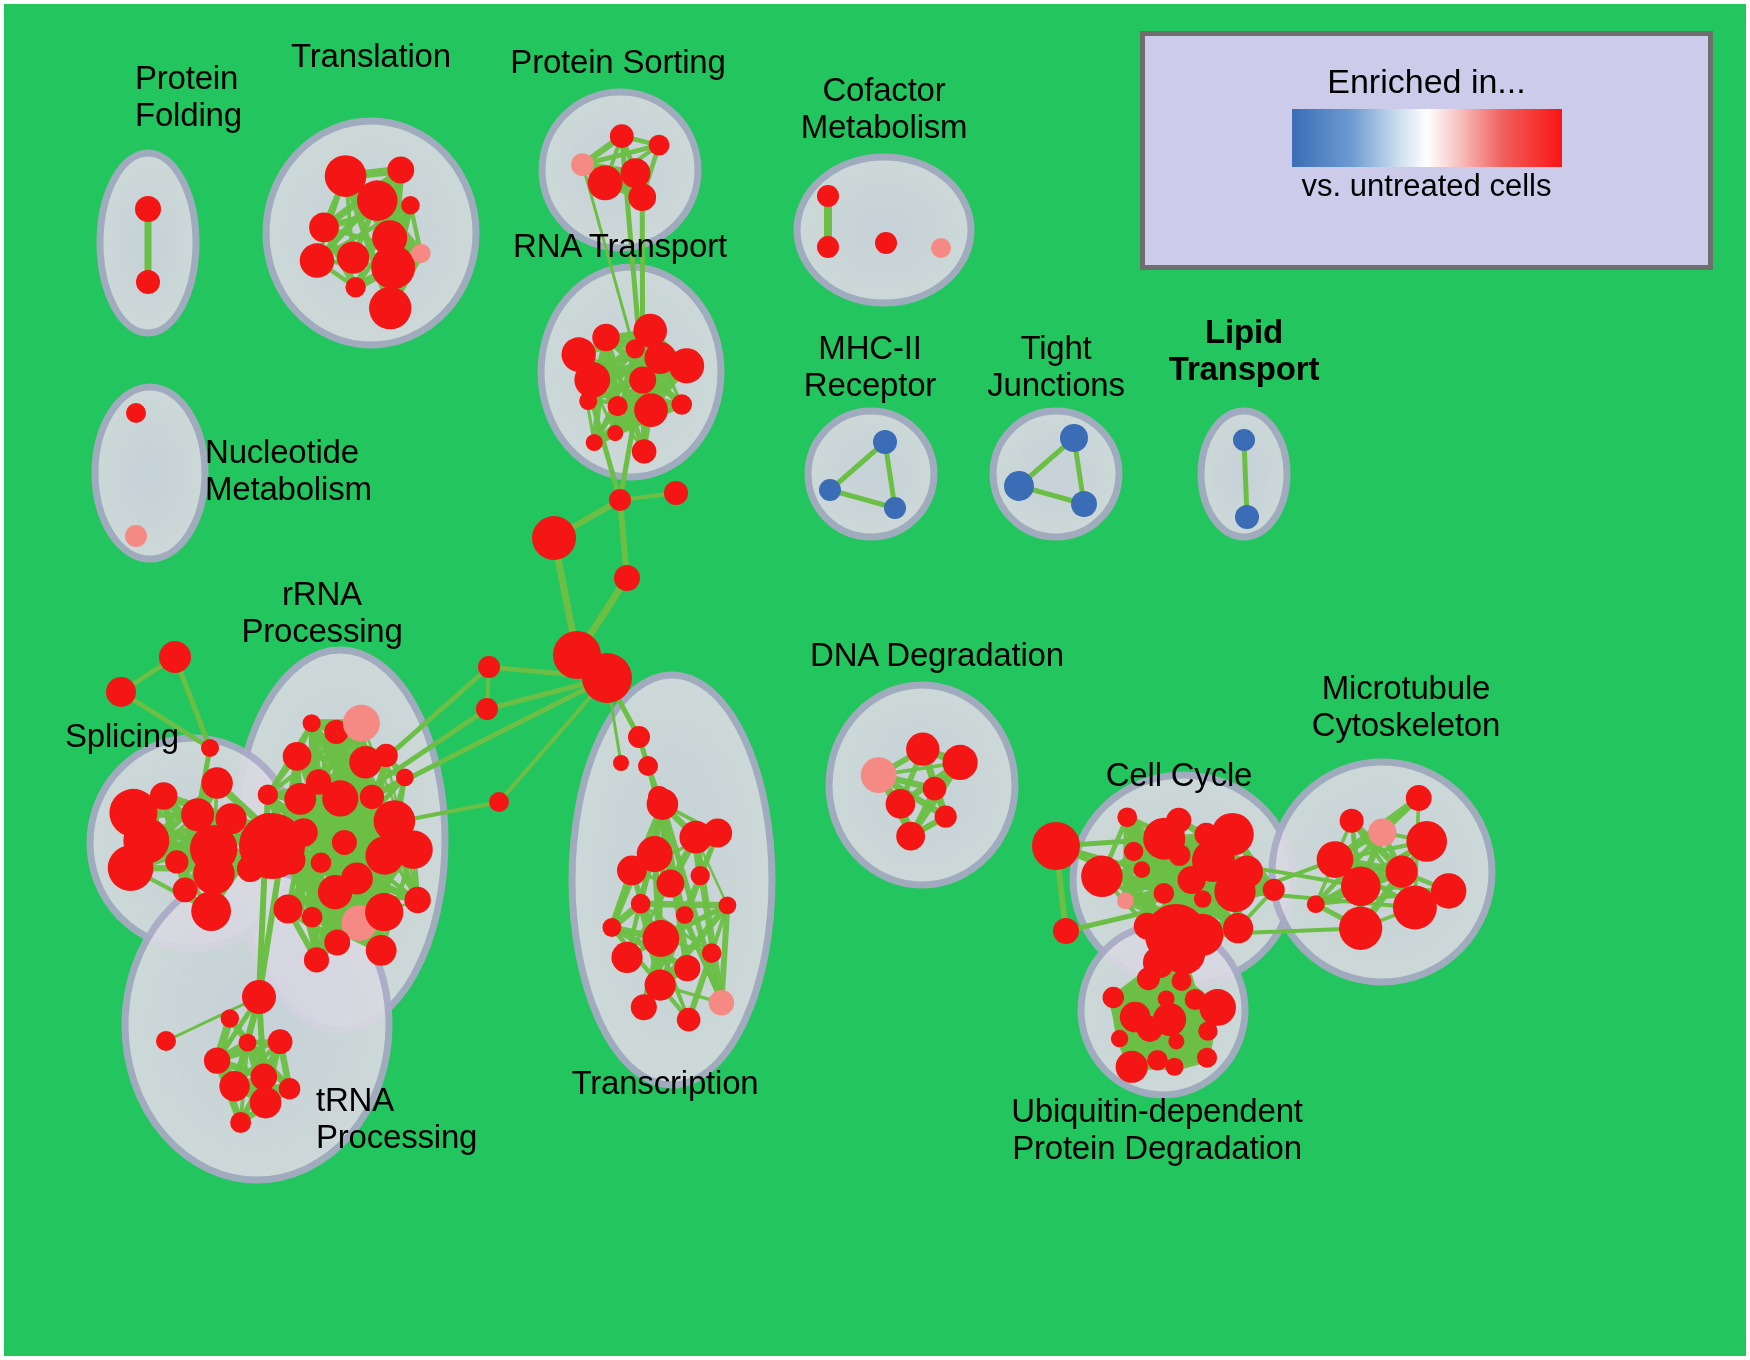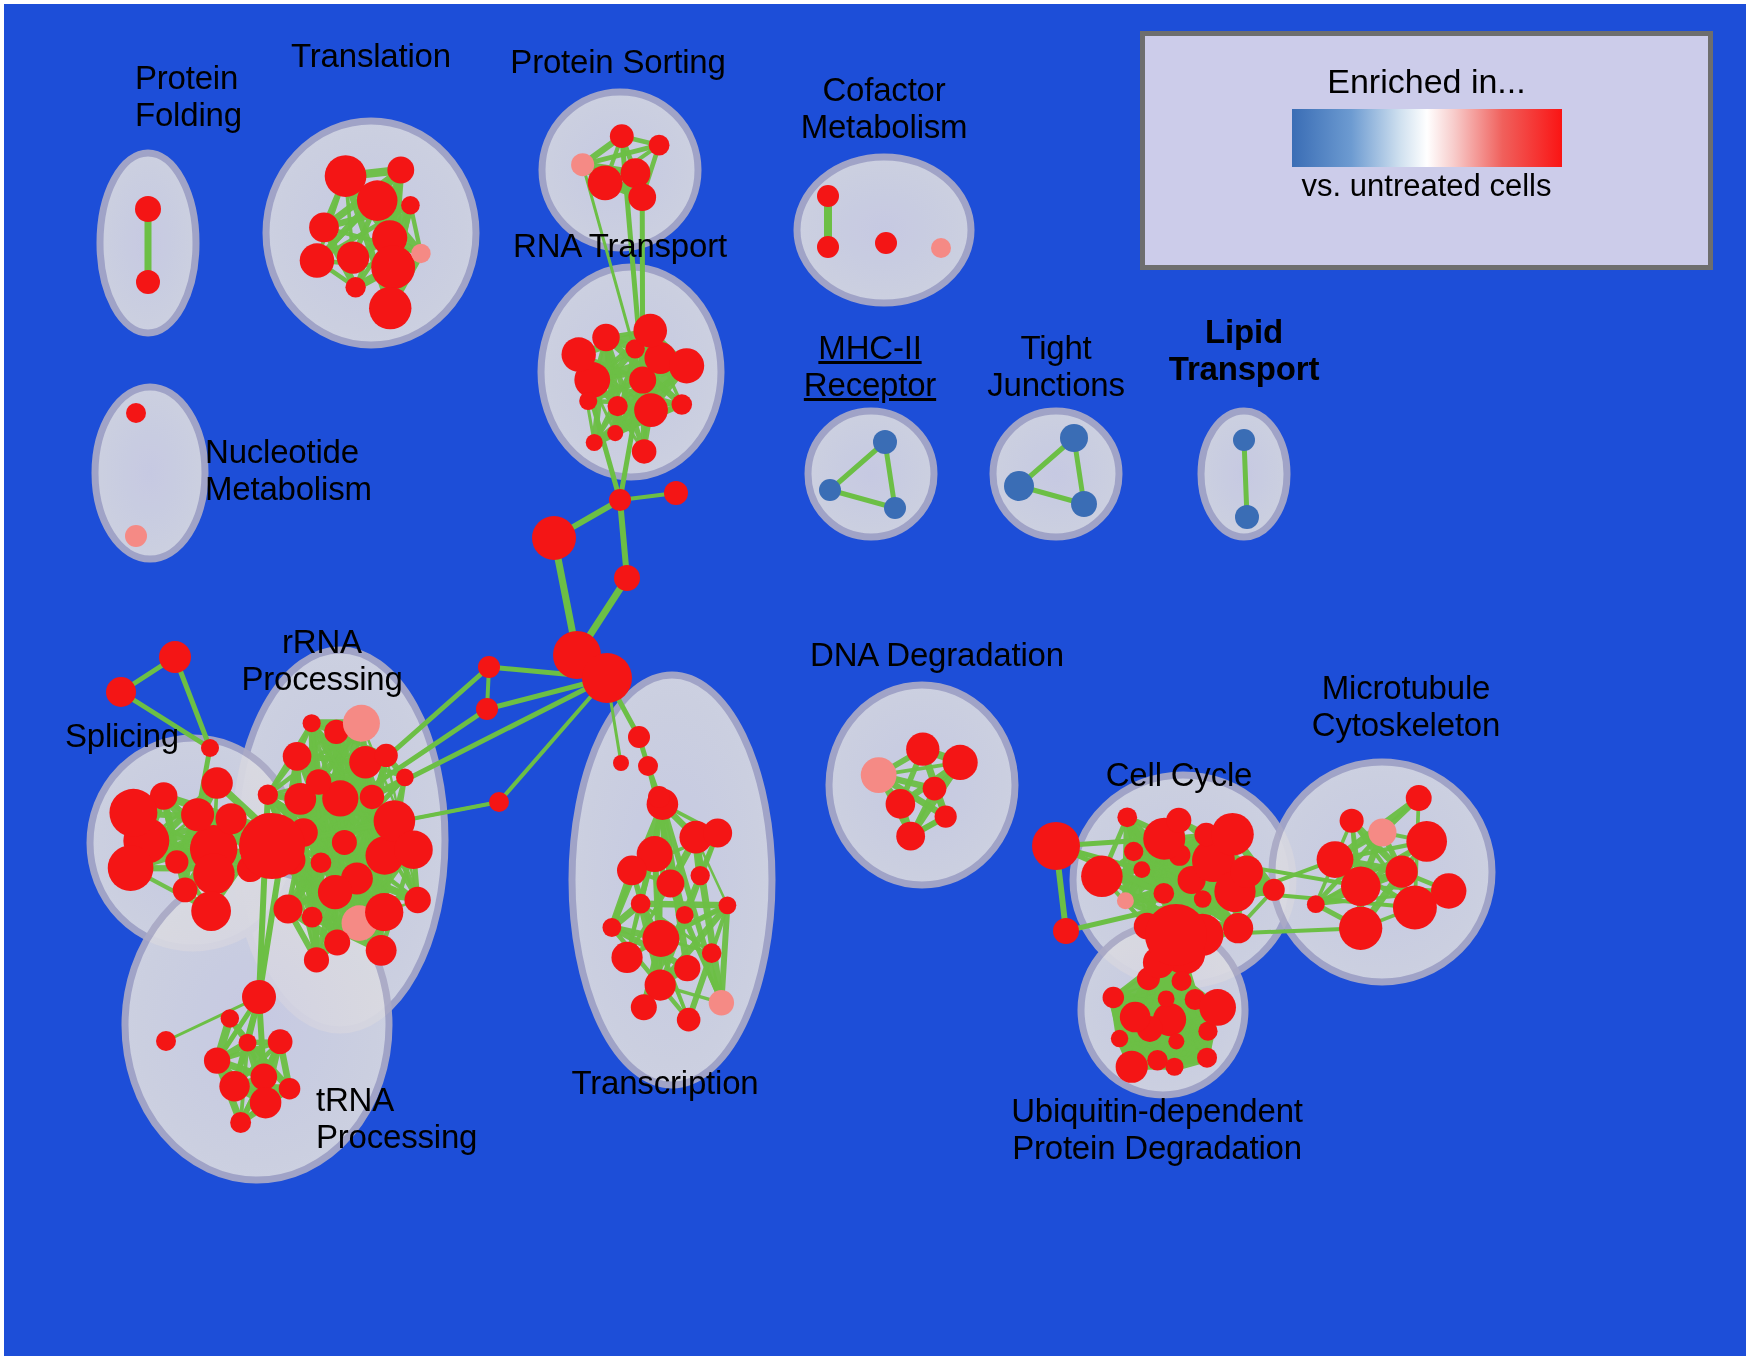--- a/index.html
+++ b/index.html
@@ -1,21 +1,21 @@
 <!DOCTYPE html>
 <html><head>
 <meta charset="utf-8">
 <title>Enrichment Map Network</title>
 <style>
   html,body{margin:0;padding:0;background:#ffffff;}
   body{font-family:"Liberation Sans", sans-serif;}
   #stage{
     position:relative;
     width:1750px;height:1360px;
-    background:#1d4ed8;
+    background:#22c55e;
     overflow:hidden;
   }
   #stage::after{
     content:"";
     position:absolute;left:0;top:0;right:0;bottom:0;
     border:4px solid #ffffff;
     pointer-events:none;
   }
   svg#net{position:absolute;left:0;top:0;width:1750px;height:1360px;}
 
@@ -1027,29 +1027,29 @@
   </svg>
 
   <div id="cluster-labels">
       <div class="cluster-label ta-left" style="left: 135px; top: 60px;">Protein
 Folding</div>
       <div class="cluster-label ta-center" style="left: 371px; top: 38px; text-align: center;">Translation</div>
       <div class="cluster-label ta-center" style="left: 618px; top: 44px;">Protein Sorting</div>
       <div class="cluster-label ta-center" style="left: 620px; top: 228px;">RNA Transport</div>
       <div class="cluster-label ta-center" style="left: 884px; top: 72px;">Cofactor
 Metabolism</div>
-      <div class="cluster-label ta-center" style="left: 870px; top: 330px; text-decoration: underline;">MHC-II
+      <div class="cluster-label ta-center" style="left: 870px; top: 330px;">MHC-II
 Receptor</div>
       <div class="cluster-label ta-center" style="left: 1056px; top: 330px;">Tight
 Junctions</div>
       <div class="cluster-label ta-center" style="left: 1244px; top: 314px; font-weight: bold;">Lipid
 Transport</div>
       <div class="cluster-label ta-left" style="left: 205px; top: 434px;">Nucleotide
 Metabolism</div>
-      <div class="cluster-label ta-center" style="left: 322px; top: 576px; margin-top: 48px;">rRNA
+      <div class="cluster-label ta-center" style="left: 322px; top: 576px;">rRNA
 Processing</div>
       <div class="cluster-label ta-left" style="left: 65px; top: 718px;">Splicing</div>
       <div class="cluster-label ta-left" style="left: 316px; top: 1082px;">tRNA
 Processing</div>
       <div class="cluster-label ta-center" style="left: 665px; top: 1065px;">Transcription</div>
       <div class="cluster-label ta-center" style="left: 937px; top: 637px;">DNA Degradation</div>
       <div class="cluster-label ta-center" style="left: 1179px; top: 757px;">Cell Cycle</div>
       <div class="cluster-label ta-center" style="left: 1406px; top: 670px;">Microtubule
 Cytoskeleton</div>
       <div class="cluster-label ta-center" style="left: 1157px; top: 1093px;">Ubiquitin-dependent

